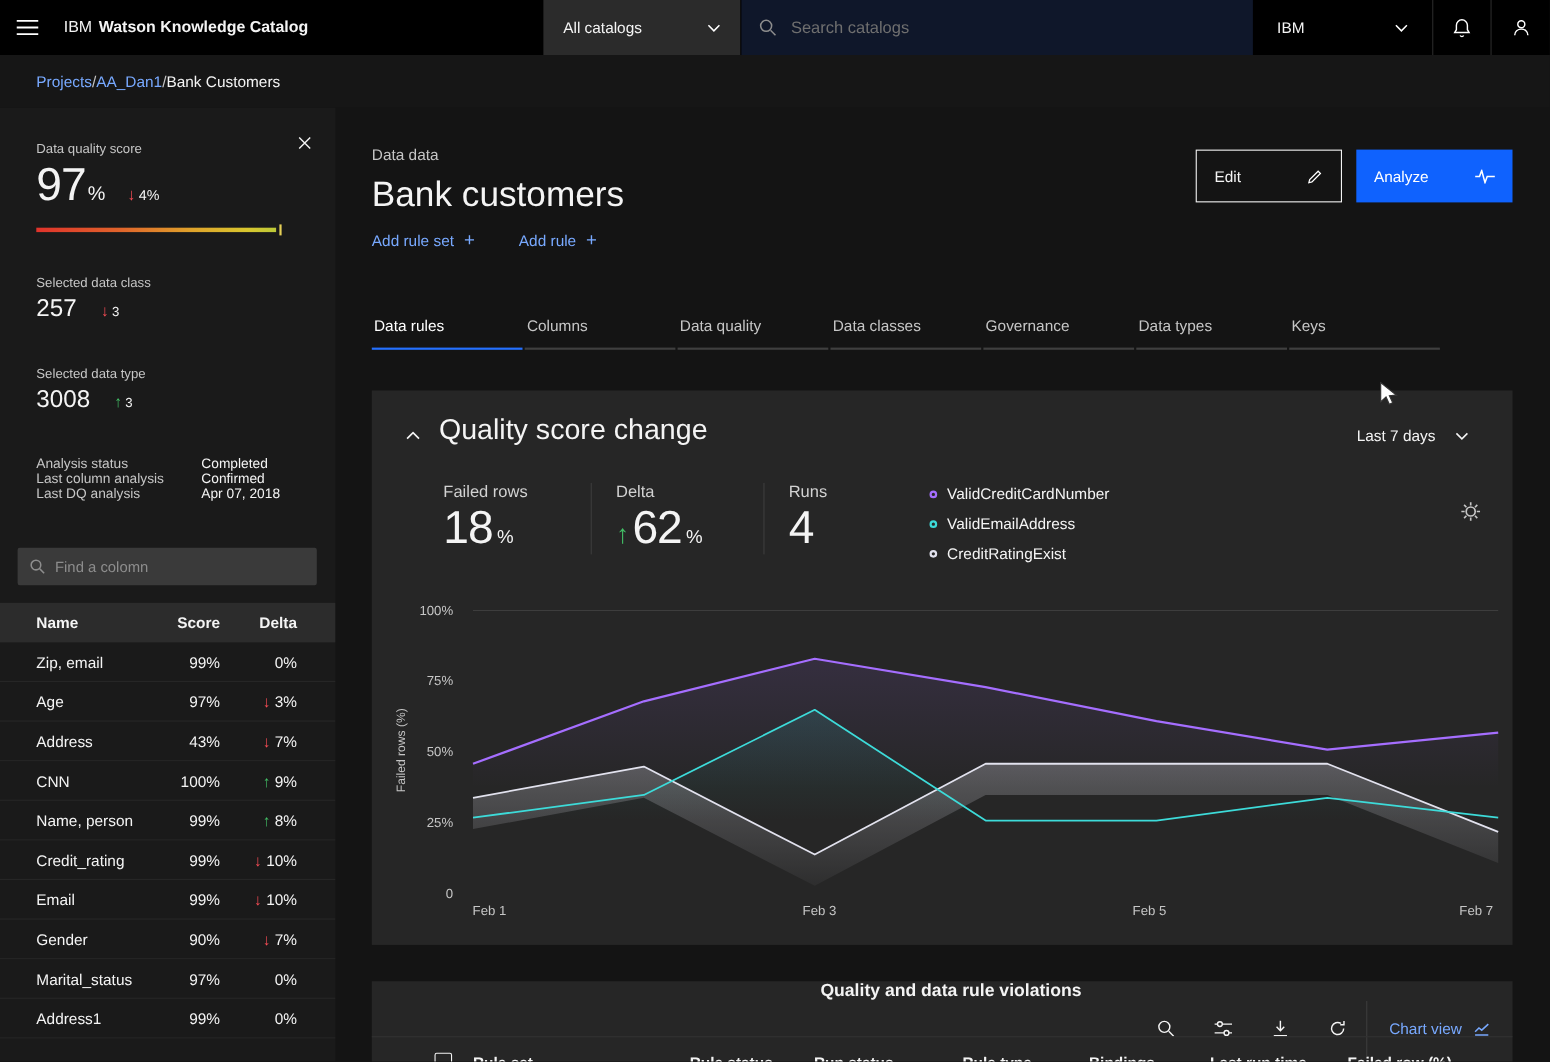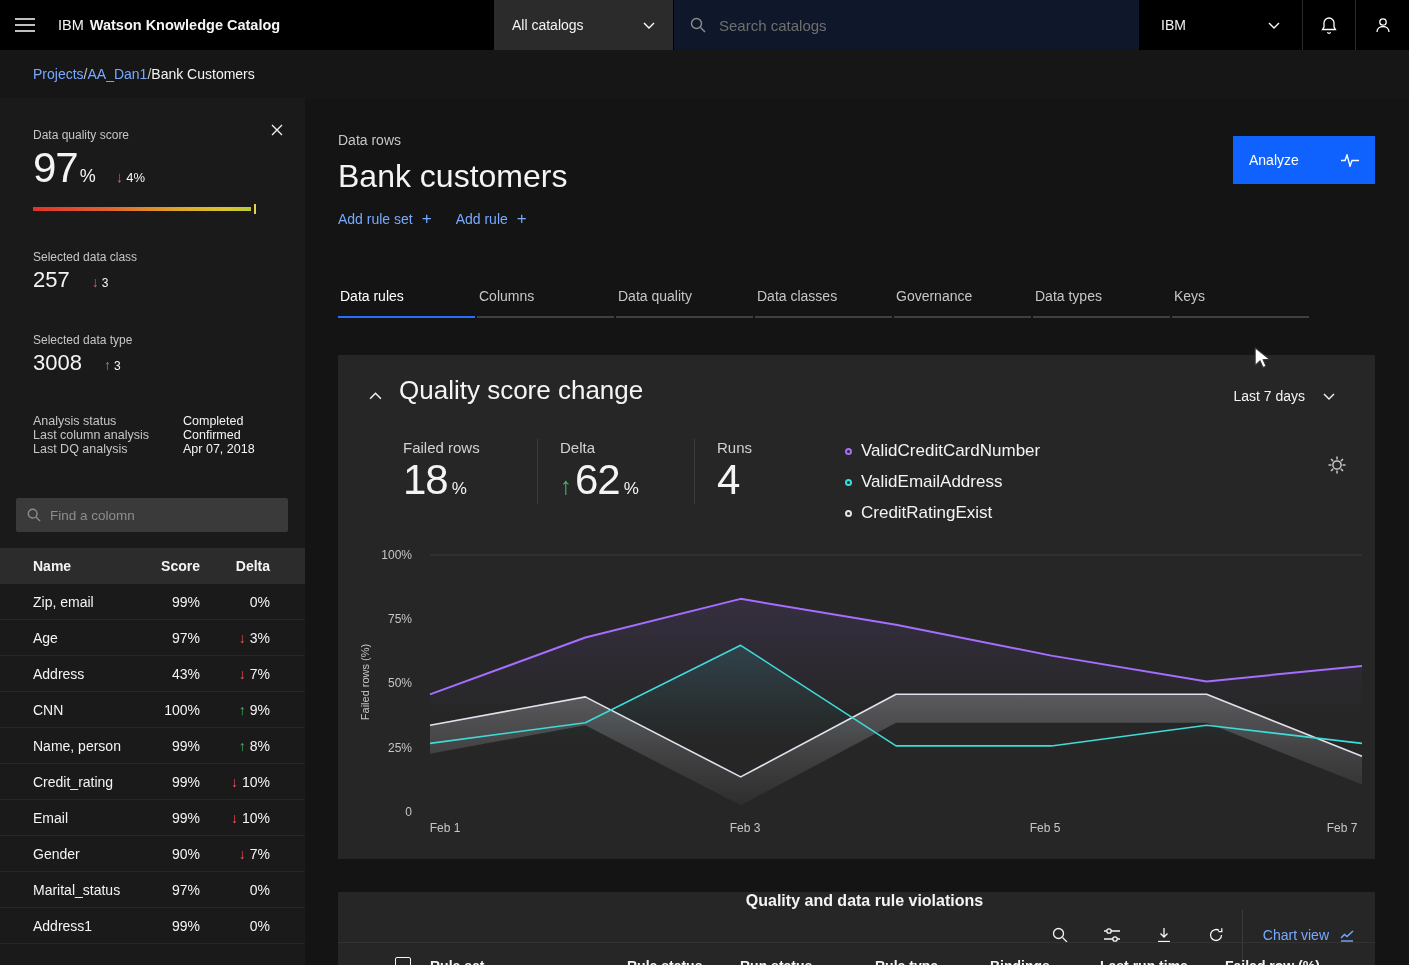--- a/index.html
+++ b/index.html
@@ -74,21 +74,21 @@
   .col-row { display:flex; align-items:center; height:36px; padding:0 35px 0 33px; border-bottom:1px solid #262626;
     font-size:14px; cursor:pointer; }
   .col-row .c-name { color:#f4f4f4; }
   .col-row .c-score { color:#f4f4f4; }
   .d-arrow { font-size:14px; }
   .d-val { color:#f4f4f4; }
   
   .asset-head { position:relative; padding:34px 0 0 33px; }
   .asset-label { font-size:14px; color:#c6c6c6; }
   .asset-title { font-size:32px; font-weight:400; color:#f4f4f4; margin-top:10px; }
-  .add-links { display:flex; gap:24px; margin-top:14px; font-size:14px;text-align:right; }
+  .add-links { display:flex; gap:40px; margin-top:14px; font-size:14px;text-align:right; }
   .add-link { color:#78a9ff; display:flex; align-items:center; gap:9px; cursor:pointer; }
   .add-link .plus { font-size:17px; }
   .btn { position:absolute; top:38px; height:48px; display:flex; align-items:center; justify-content:space-between;
     padding:0 16px; font-size:14px; cursor:pointer; }
   .btn-edit { right:189px; width:133px; border:1px solid #f4f4f4; color:#f4f4f4; background:transparent; }
   .btn-analyze { right:34px; width:142px; background:#0f62fe; color:#fff; border:none; }
   
   .tabs { display:flex; margin:53px 0 0 33px; }
   .tab { width:137px; margin-right:2px; padding:6px 0 12px 2px; font-size:14px; color:#c6c6c6;
     border-bottom:2px solid #3f3f3f; cursor:pointer; }
@@ -101,21 +101,21 @@
     font-size:14px; color:#f4f4f4; cursor:pointer; }
   .metrics { position:absolute; left:65px; top:84px; display:flex; }
   .metric { padding-right:22px; margin-right:22px; border-right:1px solid #3c3c3c; min-width:135px; }
   .metric:last-child { border-right:none; min-width:80px; }
   .metric-label { font-size:15px; color:#d2d2d2; }
   .metric-value { display:flex; align-items:baseline; margin-top:0px; }
   .m-arrow { font-size:24px; margin-right:3px; }
   .m-num { font-size:42px; letter-spacing:-1px; color:#f4f4f4; }
   .m-unit { font-size:17px; margin-left:4px; color:#f4f4f4; }
   .legend { position:absolute; left:507px; top:86px; display:flex; flex-direction:column; gap:11px; }
-  .legend-item { display:flex; align-items:center; gap:9px; font-size:17px; color:#f4f4f4; cursor:pointer; }
+  .legend-item { display:flex; align-items:center; gap:9px; font-size:14px; color:#f4f4f4; cursor:pointer; }
   .legend-ring { width:7px; height:7px; border:2px solid #fff; border-radius:50%; }
   .gear-btn { position:absolute; right:26px; top:98px; width:24px; height:24px; display:flex; align-items:center; justify-content:center; cursor:pointer; }
   .ytitle { position:absolute; left:-23px; top:321px; width:100px; text-align:center; transform:rotate(-90deg);
     font-size:11px; color:#c6c6c6; }
   .ytick { position:absolute; left:24px; width:50px; text-align:right; font-size:12px; color:#c6c6c6; }
   .xtick { position:absolute; top:466px; transform:translateX(-50%); font-size:12px; color:#c6c6c6; }
   #chart-svg { position:absolute; left:92px; top:200px; overflow:visible; }
   
   .viol-card { margin:33px 34px 0 33px; background:#262626; position:relative; height:130px; }
   .viol-header { display:flex; align-items:center; height:50px;flex-direction:column; }
@@ -328,32 +328,38 @@
         <span class="c-delta">
             <span class="d-arrow none"></span>
             <span class="d-val">0%</span>
           </span>
       </div>
     </div>
   </aside>
 
   <main class="main">
     <div class="asset-head">
-      <div class="asset-label">Data rows</div>
+      <div class="asset-label">Data data</div>
       <h1 class="asset-title">Bank customers</h1>
       <div class="add-links">
         <span class="add-link">
           <span>Add rule set</span>
           <span class="plus">+</span>
         </span>
         <span class="add-link">
           <span>Add rule</span>
           <span class="plus">+</span>
         </span>
       </div>
+      <button class="btn btn-edit">
+        <span>Edit</span>
+        <svg width="15" height="15" viewBox="0 0 16 16">
+            <path d="M2 14l.8-3L11 2.8l2.2 2.2L5 13.2 2 14z" fill="none" stroke="#fff" stroke-width="1.2"></path>
+          </svg>
+      </button>
       <button class="btn btn-analyze">
         <span>Analyze</span>
         <svg width="18" height="13" viewBox="0 0 18 13">
             <path d="M0 6.5h4L6 1l3 11 2-5.5h7" fill="none" stroke="#fff" stroke-width="1.4"></path>
           </svg>
       </button>
     </div>
 
     <div class="tabs">
       <div class="tab active">Data rules</div>

